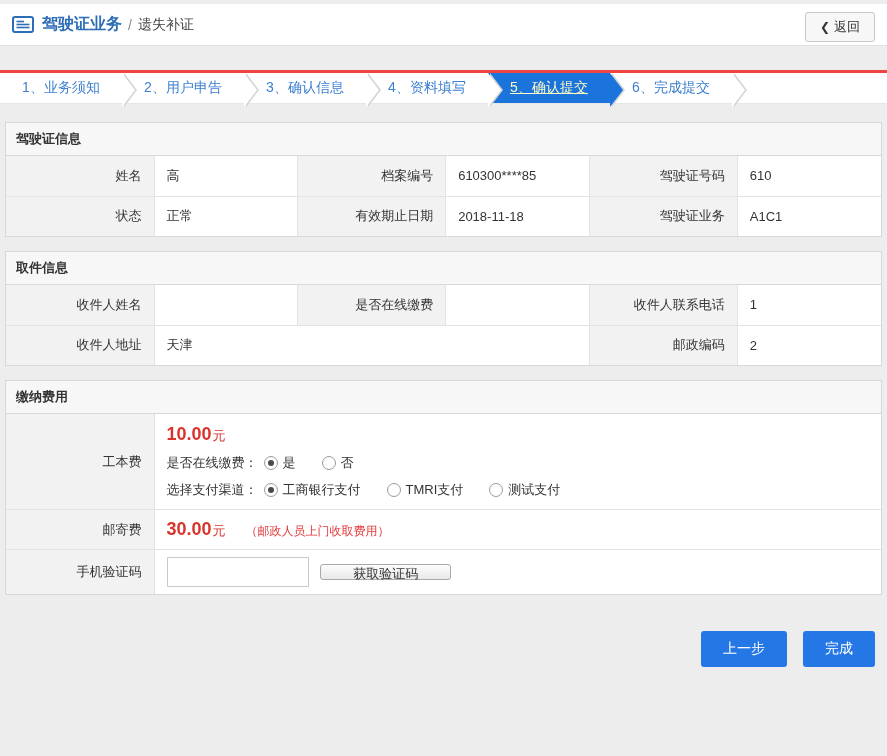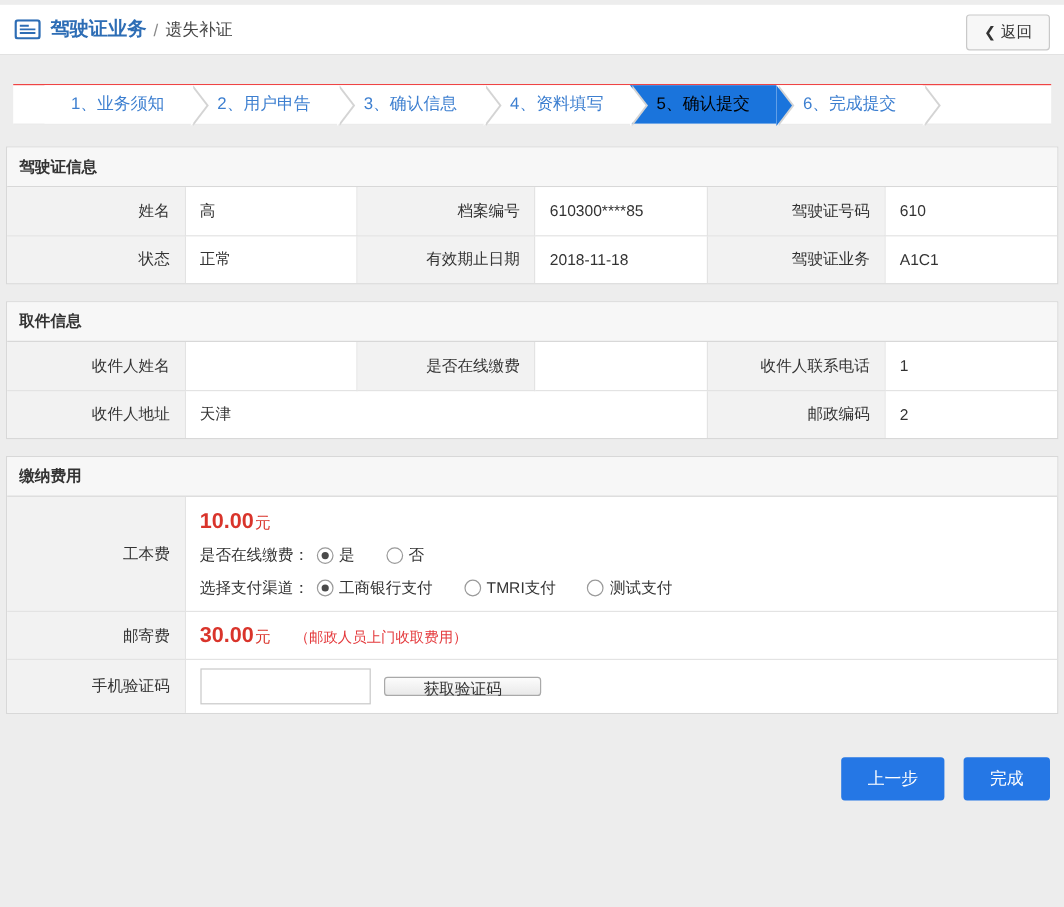--- a/index.html
+++ b/index.html
@@ -21,34 +21,34 @@
   .back-btn {
     position:absolute; right:12px; top:8px;
     background:#f7f7f7; border:1px solid #c9c9c9; border-radius:3px;
     padding:5px 14px; font-size:13px; color:#333; cursor:pointer;
     display:inline-flex; align-items:center; gap:4px;
     font-family:inherit;
   }
   .back-chevron { font-size:12px; color:#333; font-weight:bold; }
   
   .steps {
-    margin:24px 11px 18px; background:#fff; height:34px; display:flex;
-    border-top:1px solid #ef4444; border-bottom:1px solid #e6e6e6;padding-left:26px;
+    margin:24px 0 18px; background:#fff; height:34px; display:flex;
+    border-top:3px solid #ef4444; border-bottom:1px solid #e6e6e6;
   }
   .step {
     width:122px; position:relative; display:flex; align-items:center; justify-content:center;
     color:#3d7fd0; font-size:14px; background:#fff; cursor:pointer;
   }
   .step::before, .step::after {
     content:''; position:absolute; top:0;
     border-top:17px solid transparent; border-bottom:17px solid transparent;
   }
   .step::before { right:-15px; border-left:13px solid #d4d4d4; z-index:1; }
   .step::after  { right:-13px; border-left:13px solid #fff; z-index:2; }
-  .step.active { background:#1a74dc; color:#000000; }
+  .step.active { background:#1a74dc; color:#fef9c3;text-decoration:underline; }
   .step.active::after { border-left-color:#1a74dc; }
   .step span { position:relative; z-index:3; }
   
   .panel { background:#fff; border:1px solid #d8d8d8; margin:0 5px 14px; }
   .panel-title {
     background:#f7f7f7; border-bottom:1px solid #d8d8d8;
     padding:7px 10px; font-weight:bold; font-size:13px; color:#333;
   }
   table.grid { width:100%; border-collapse:collapse; border-style:hidden; table-layout:fixed; }
   table.grid td { border:1px solid #e3e3e3; height:40px; padding:0 12px; font-size:13px; overflow:hidden; }

